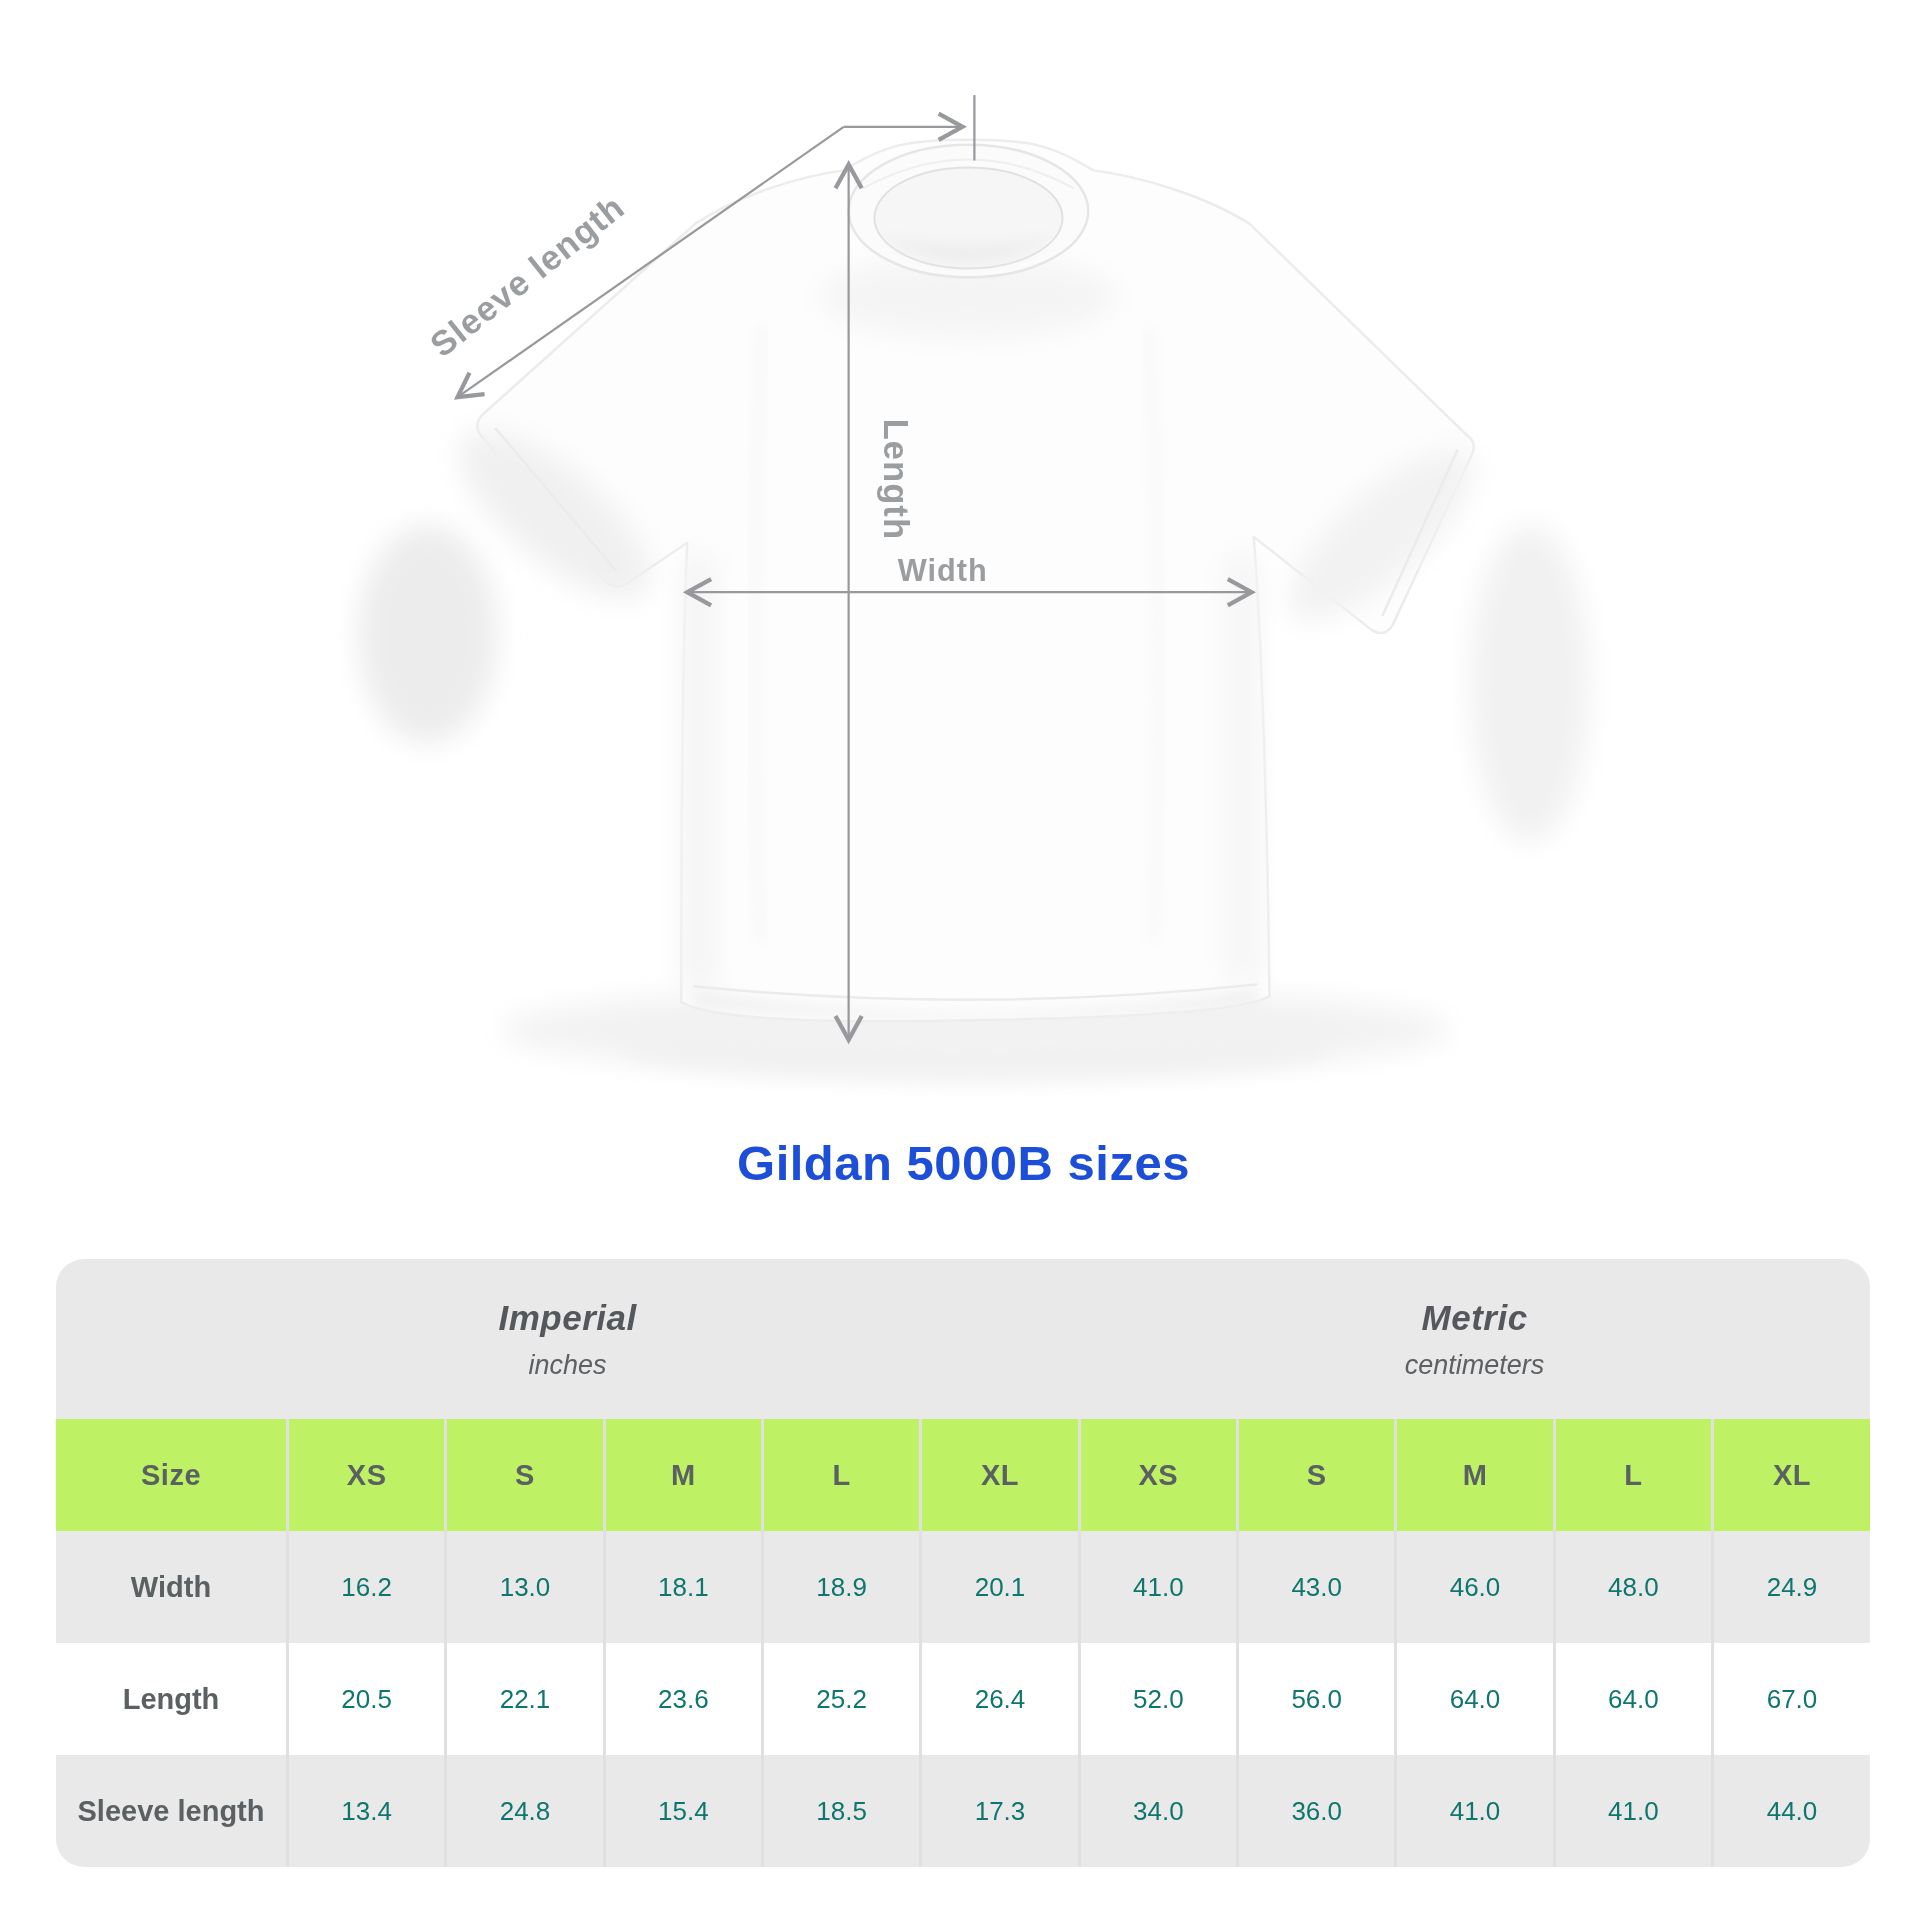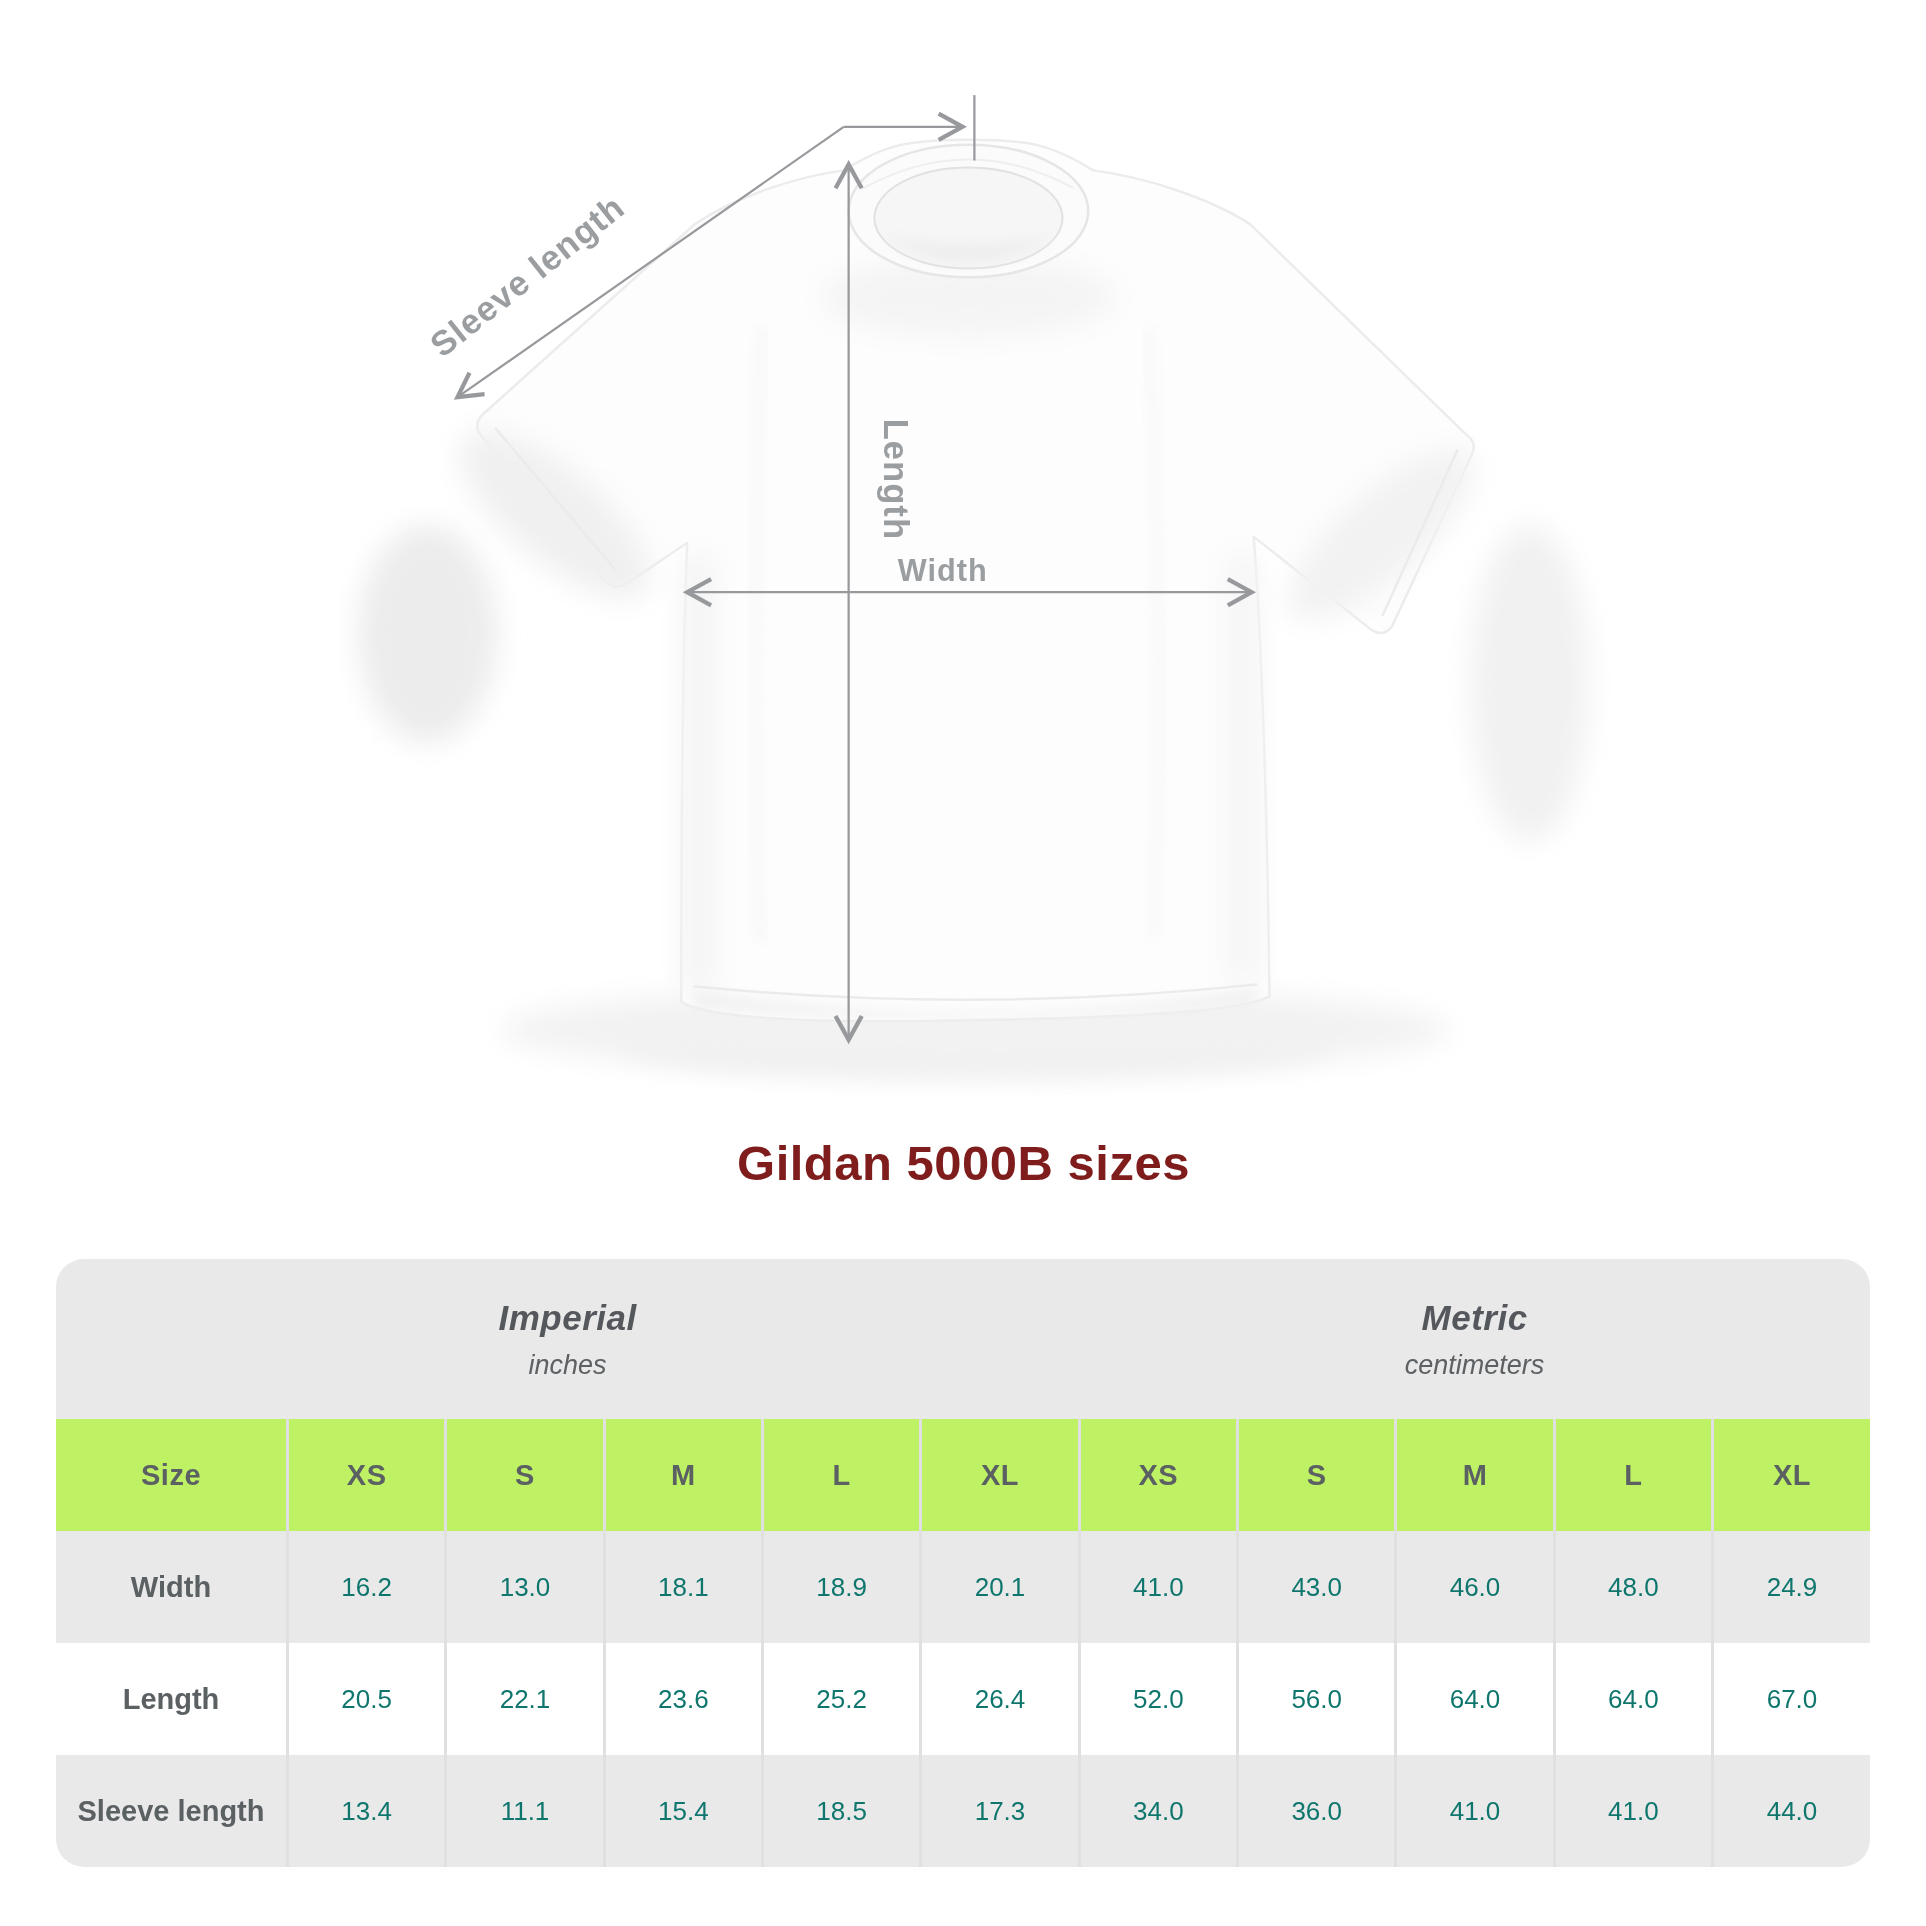--- a/index.html
+++ b/index.html
@@ -15,21 +15,21 @@
   .dim-label{
     font-family:"Liberation Sans", sans-serif;
     font-weight:bold;
     fill:#9b9ea1;
     letter-spacing:1px;
   }
   
   .title{
     position:absolute;left:0;top:1135px;width:100%;
     text-align:center;
-    font-size:49px;font-weight:bold;color:#7f1d1d;
+    font-size:49px;font-weight:bold;color:#1d4ed8;
     letter-spacing:0.5px;
   }
   .subtitle{
     position:absolute;left:0;top:1198px;width:100%;
     text-align:center;
     font-size:27px;font-style:italic;color:#50555a;
   }
   
   .table-wrap{
     position:absolute;left:56px;top:1259px;width:1814px;
@@ -214,21 +214,21 @@
         <td>52.0</td>
         <td>56.0</td>
         <td>64.0</td>
         <td>64.0</td>
         <td>67.0</td>
       </tr>
 
       <tr class="data-row row-gray">
         <th>Sleeve length</th>
         <td>13.4</td>
-        <td>11.1</td>
+        <td>24.8</td>
         <td>15.4</td>
         <td>18.5</td>
         <td>17.3</td>
         <td>34.0</td>
         <td>36.0</td>
         <td>41.0</td>
         <td>41.0</td>
         <td>44.0</td>
       </tr>
     </tbody>

